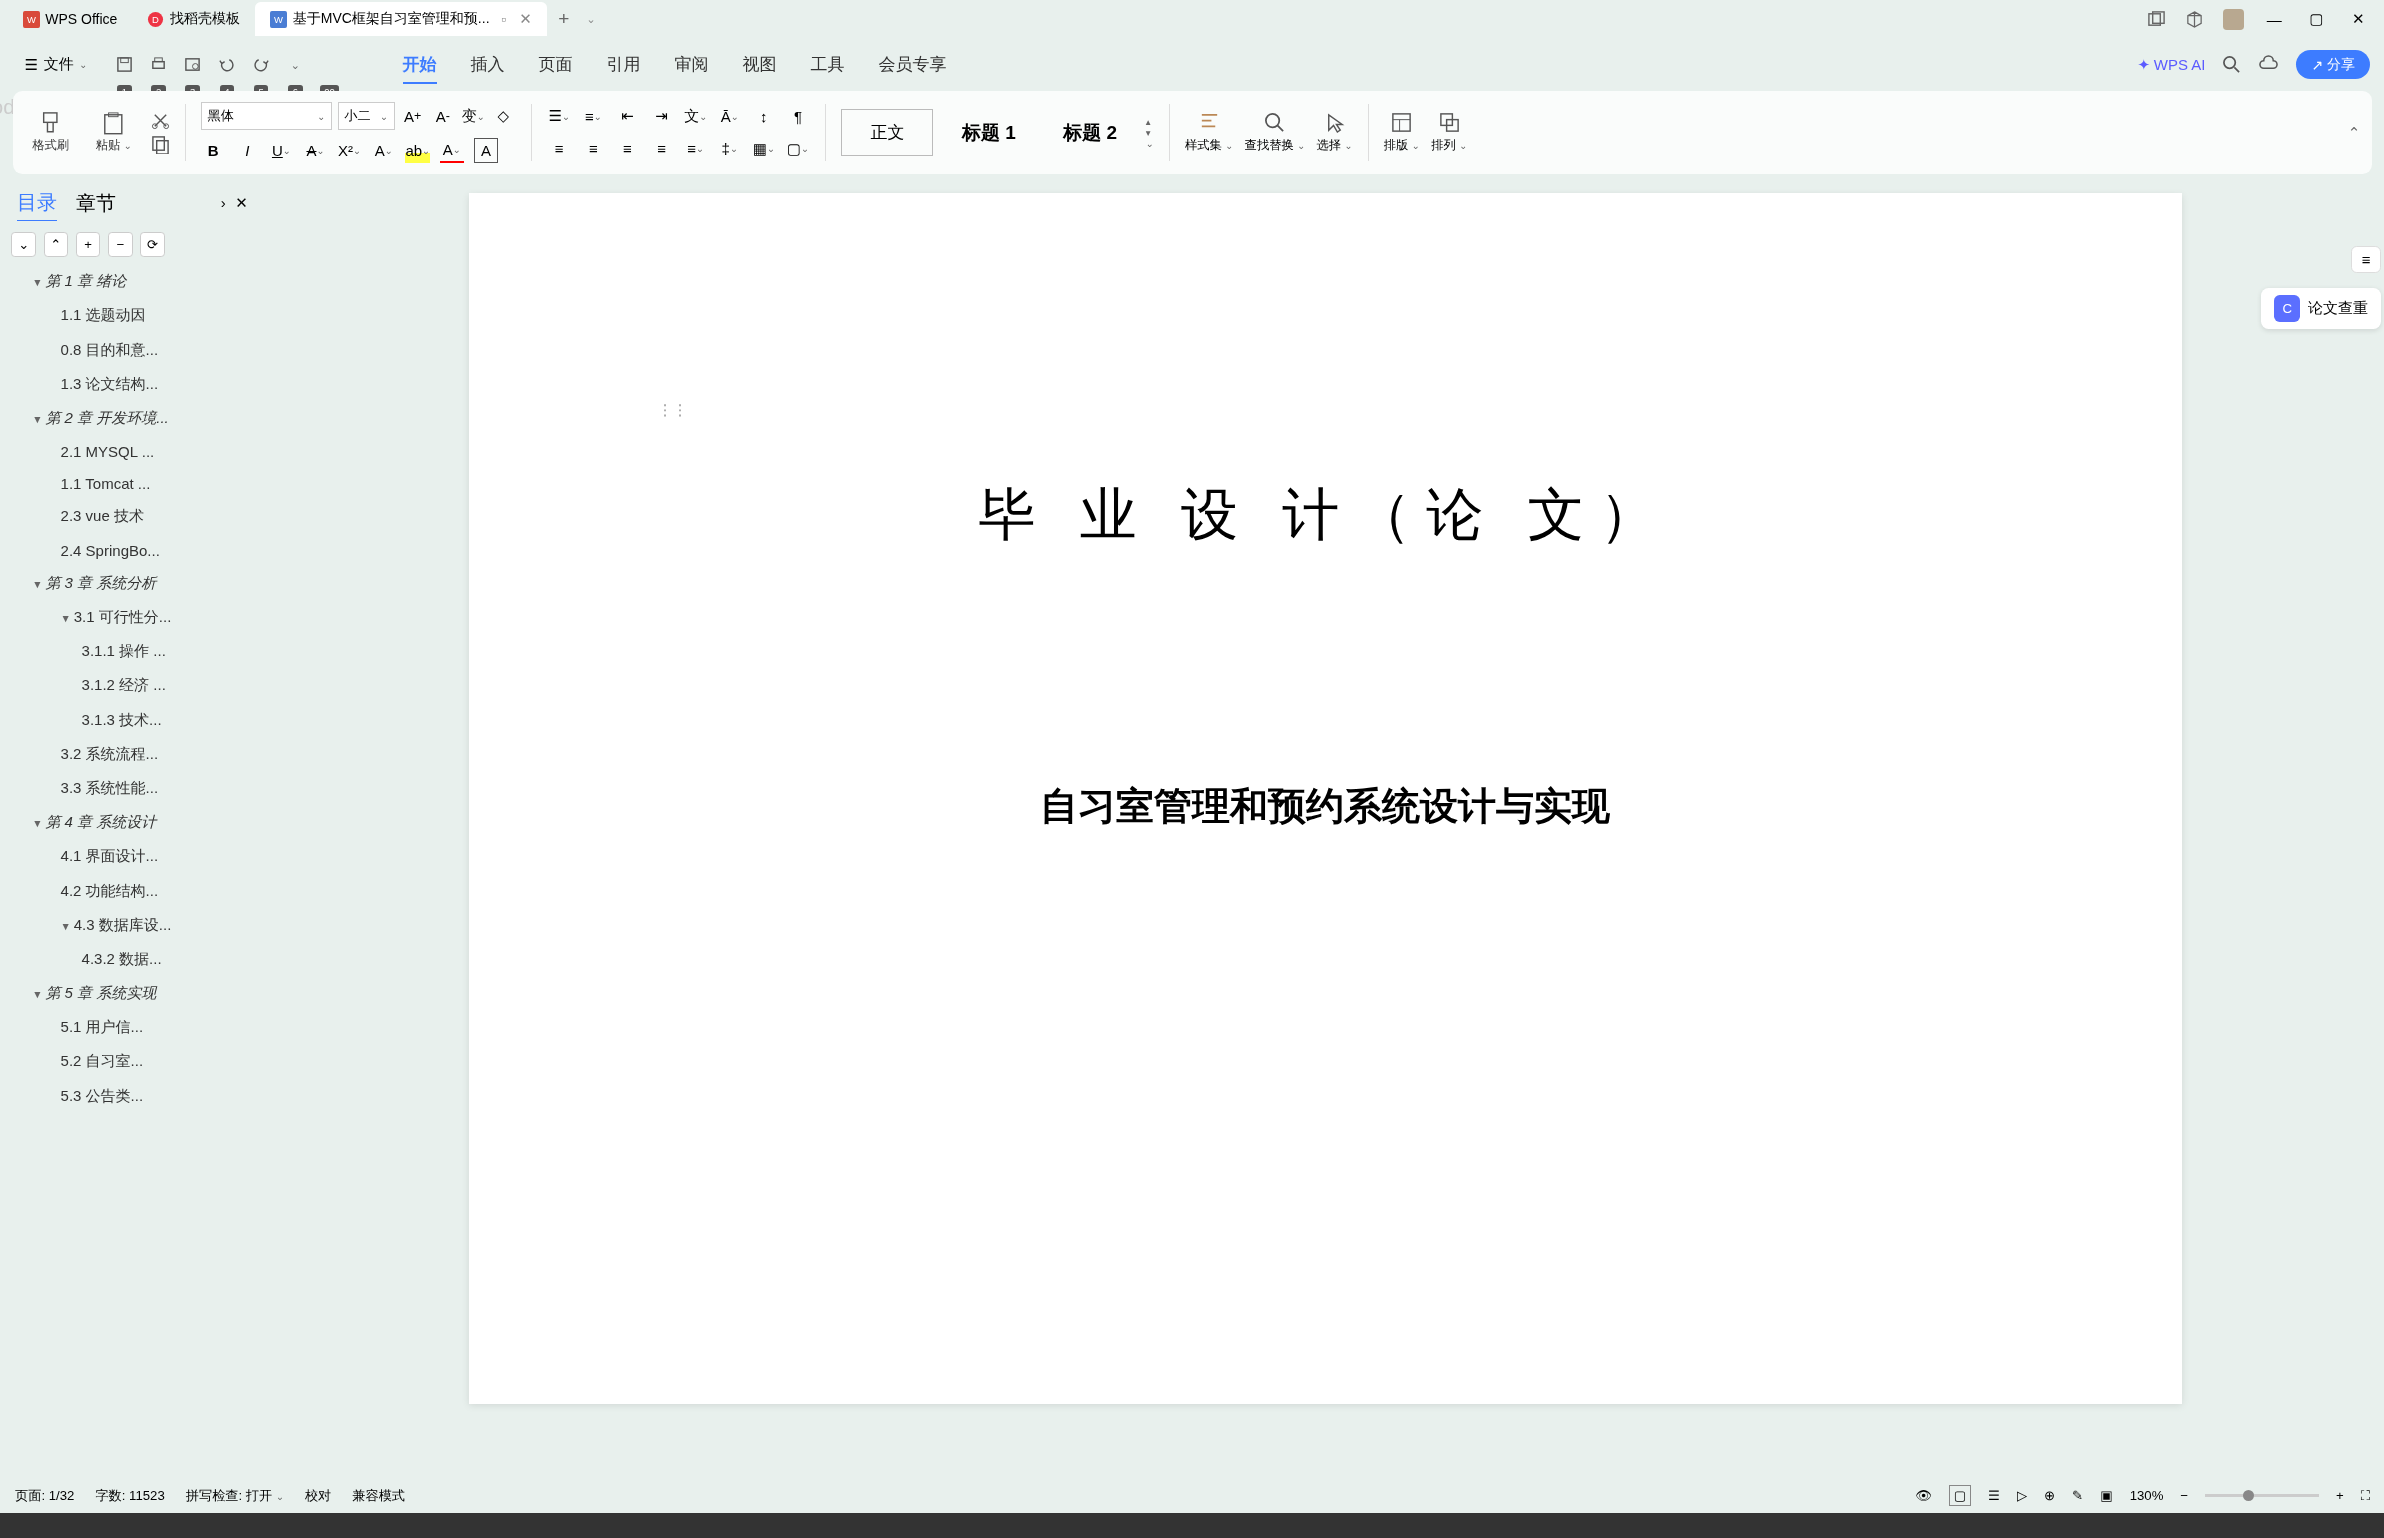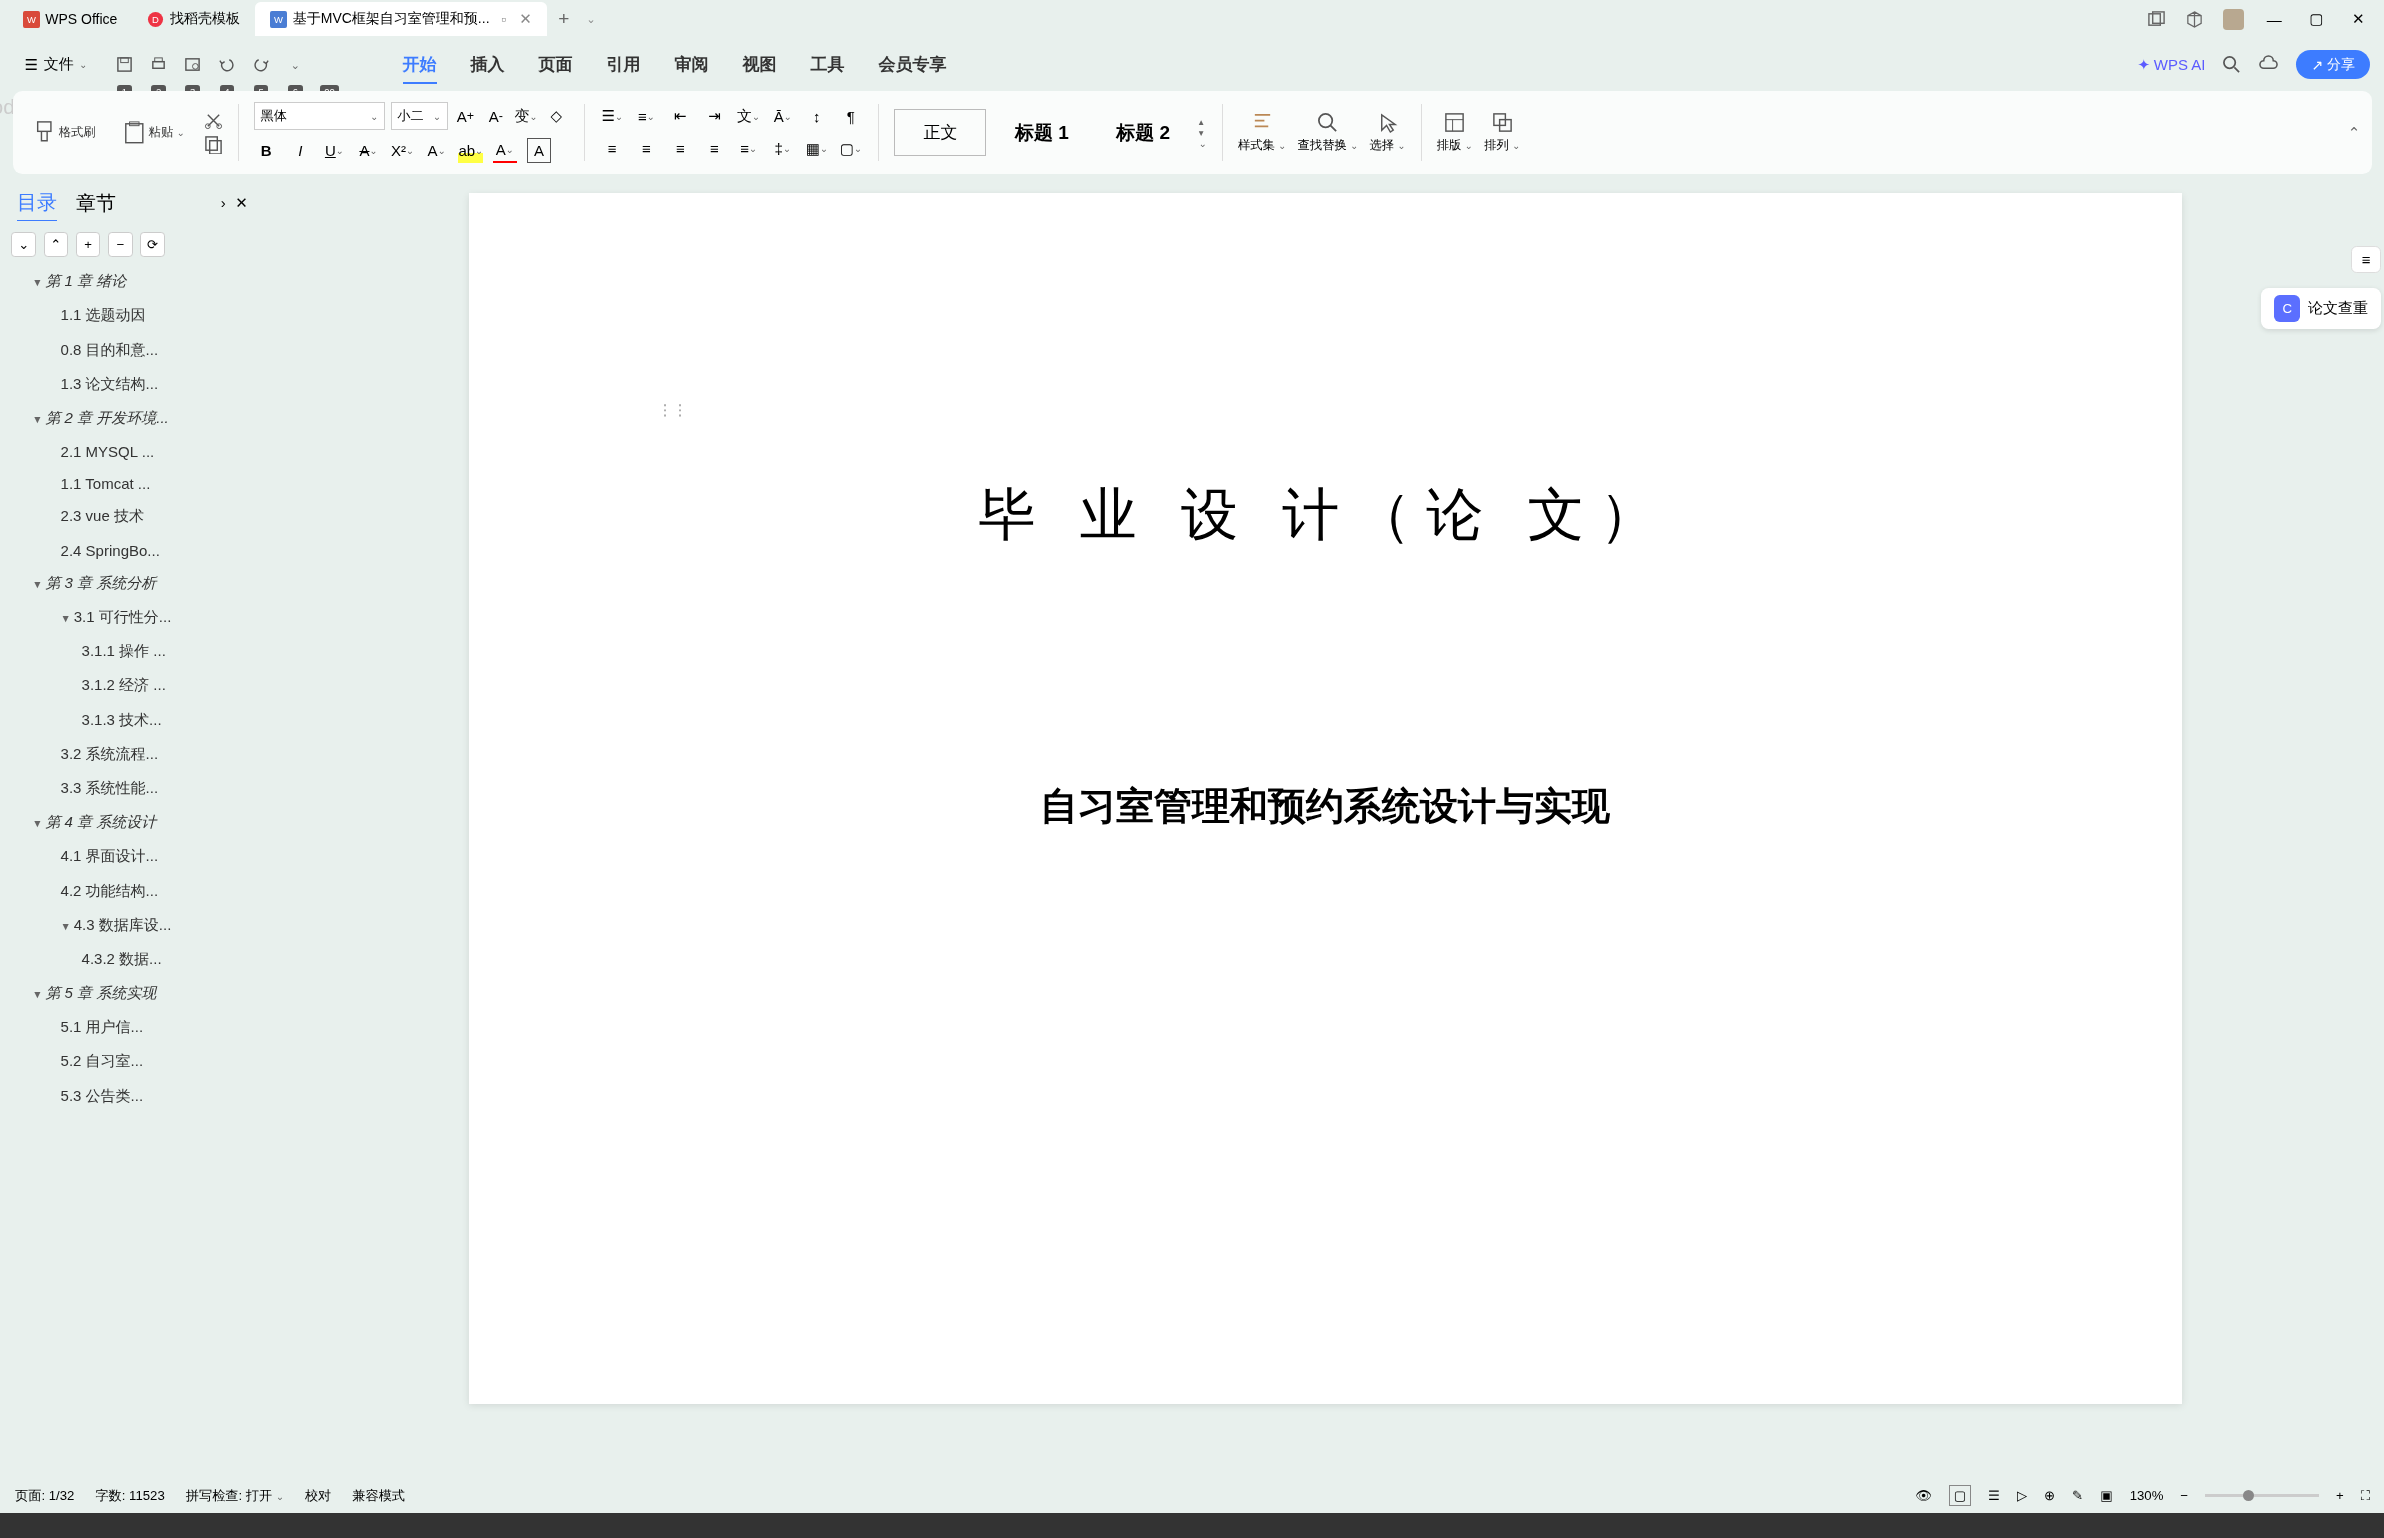--- a/index.html
+++ b/index.html
@@ -18,31 +18,31 @@
 .title-right { margin-left: auto; display: flex; gap: 19px; align-items: center; padding-right: 7.6px; }
 .win-btn { width: 23px; height: 23px; display: flex; align-items: center; justify-content: center; }
 
 
 .menu-bar { height: 53px; display: flex; align-items: center; padding: 0 15px; gap: 7.6px; position: relative; z-index: 10; }
 .file-menu { display: flex; align-items: center; gap: 5.7px; font-size: 15px; padding: 3.8px 9.5px; }
 .quick-icons { display: flex; gap: 13.2px; margin-left: 9.5px; }
 .qi { width: 21px; height: 21px; display: flex; align-items: center; justify-content: center; position: relative; }
 .key-badge { position: absolute; bottom: -23px; background: #555; color: #fff; font-size: 9.5px; padding: 0.9px 4.7px; border-radius: 2.8px; }
 .menu-tabs { display: flex; gap: 34px; margin-left: 38px; }
-.menu-tab { font-size: 17px; color: #333; position: relative; cursor: pointer; font-weight: bold; }
+.menu-tab { font-size: 17px; color: #333; position: relative; cursor: pointer; }
 .menu-tab.active { color: #3d7cff; font-weight: 700; margin-left: 17px; }
 .menu-tab.active::after { content: ''; position: absolute; bottom: -7.6px; left: 0; right: 0; height: 1.9px; background: #3d7cff; }
 .menu-key { position: absolute; bottom: -28px; left: 50%; transform: translateX(-50%); background: #555; color: #fff; font-size: 9.5px; padding: 0.9px 5.7px; border-radius: 2.8px; }
 .menu-right { margin-left: auto; display: flex; align-items: center; gap: 17px; }
 .wps-ai { color: #5b5bff; font-size: 15px; display: flex; align-items: center; gap: 3.8px; }
 .share-btn { background: #3d7cff; color: #fff; padding: 5.7px 15px; border-radius: 15px; font-size: 14px; display: flex; align-items: center; gap: 3.8px; }
 
 
 .ribbon { height: 83px; background: #fafcfb; margin: 0 13.2px; border-radius: 9.5px; display: flex; align-items: center; padding: 0 11.4px; gap: 11.4px; position: relative; z-index: 10; }
-.ribbon-group { display: flex; flex-direction: row; align-items: center; gap: 1.9px; padding: 0 7.6px; }
+.ribbon-group { display: flex; flex-direction: column; align-items: center; gap: 1.9px; padding: 0 7.6px; }
 .ribbon-label { font-size: 12.3px; color: #333; }
 .ribbon-sep { width: 0.9px; height: 57px; background: #ddd; margin: 0 3.8px; }
 .font-select { width: 131px; height: 28px; border: 0.9px solid #ccc; background: #fff; font-size: 13.2px; padding: 0 5.7px; display: flex; align-items: center; justify-content: space-between; }
 .size-select { width: 57px; height: 28px; border: 0.9px solid #ccc; background: #fff; font-size: 13.2px; padding: 0 5.7px; display: flex; align-items: center; justify-content: space-between; }
 .fmt-btns { display: flex; gap: 9.5px; }
 .fmt-btn { width: 24.6px; height: 24.6px; display: flex; align-items: center; justify-content: center; font-size: 15px; }
 .style-box { border: 0.9px solid #bbb; padding: 11.4px 28px; font-size: 17px; }
 .style-item { padding: 7.6px 19px; font-size: 19px; font-weight: bold; }
 .ribbon-end { display: flex; flex-direction: column; align-items: center; gap: 3.8px; font-size: 12.3px; }
 

